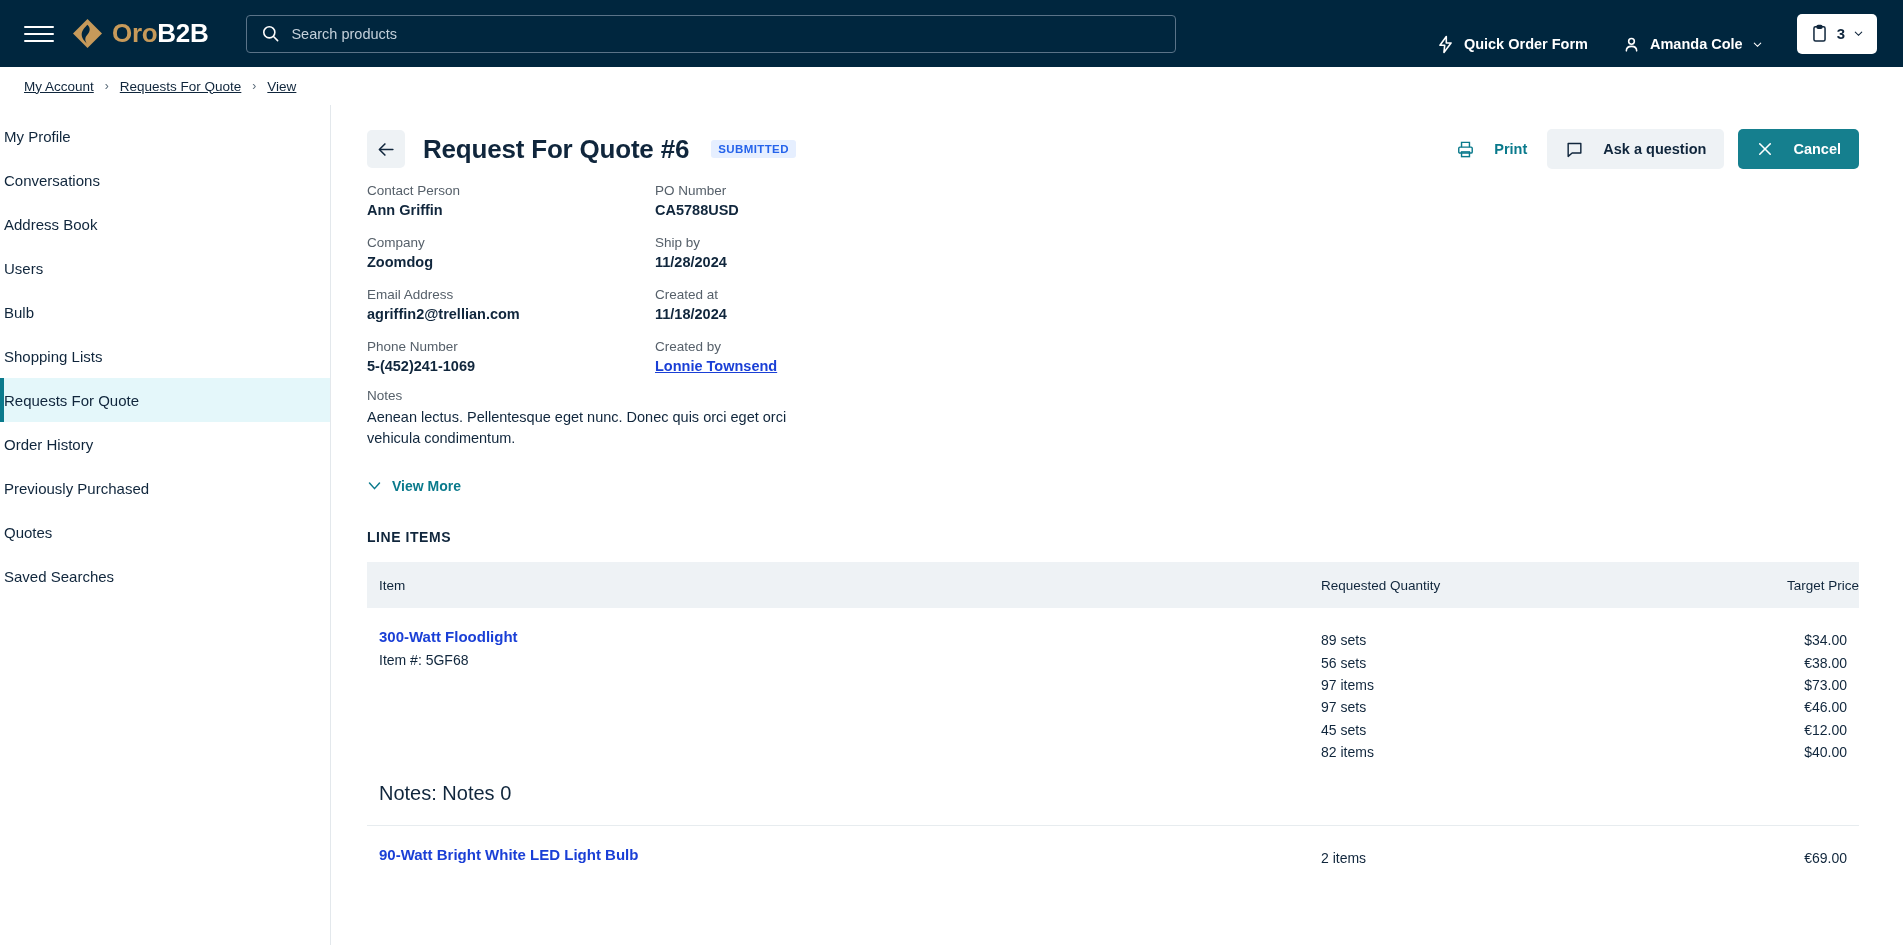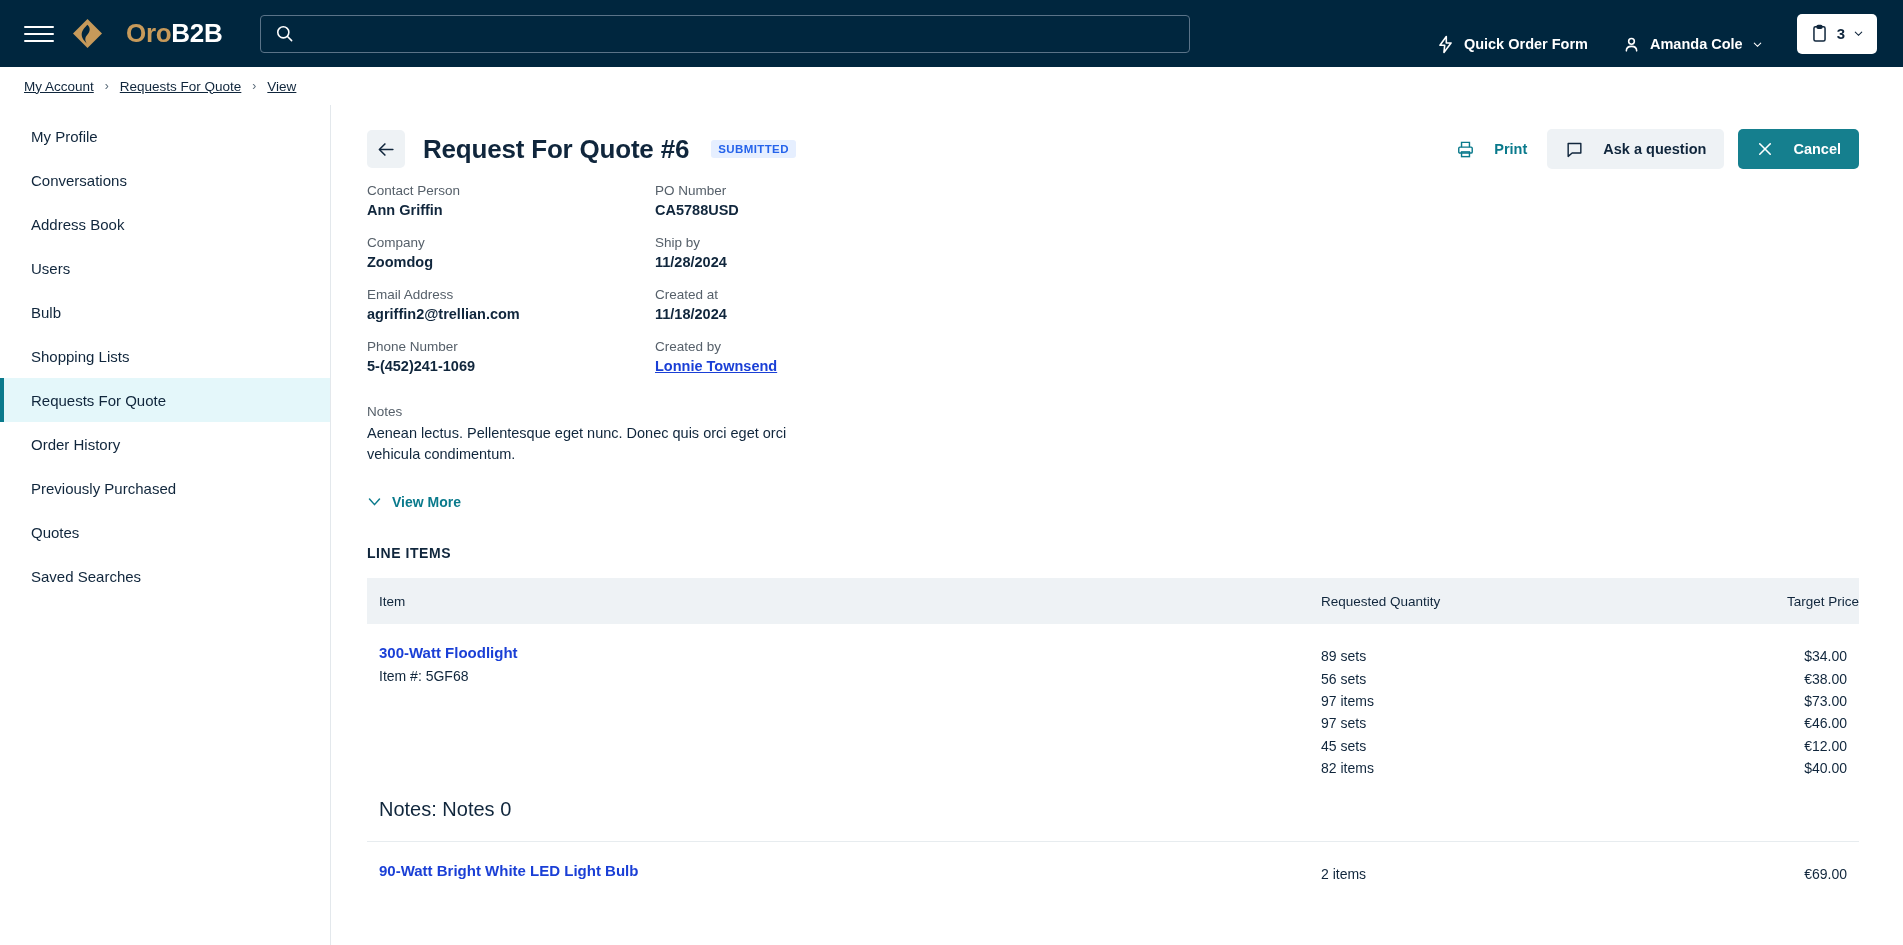--- a/index.html
+++ b/index.html
@@ -18,21 +18,21 @@
     display: flex;
     align-items: center;
     padding: 0 26px 0 24px;
   }
   .hamburger {
     width: 30px; height: 30px;
     display: flex; flex-direction: column; justify-content: center;
     gap: 5px; cursor: pointer; margin-right: 18px;
   }
   .hamburger span { display: block; height: 2px; background: #fff; border-radius: 1px; }
-  .brand { display: flex; align-items: center; gap: 23px; margin-right: 38px; cursor: pointer; }
+  .brand { display: flex; align-items: center; gap: 9px; margin-right: 38px; cursor: pointer; }
   .brand-logo { width: 31px; height: 31px; }
   .brand-text { font-size: 26px; font-weight: 700; letter-spacing: -0.3px; }
   .brand-text .oro { color: #c79a5a; }
   .brand-text .b2b { color: #ffffff; }
 
   .searchwrap {
     flex: 0 0 930px;
     height: 38px;
     border: 1px solid #5a7388;
     border-radius: 4px;
@@ -80,21 +80,20 @@
   .sidebar {
     width: 331px;
     flex: 0 0 331px;
     border-right: 1px solid #e3e8ec;
     padding-top: 9px;
     background: #fff;
   }
   .side-item {
     height: 44px;
     display: flex; align-items: center;
-    padding-left: 27px;
     font-size: 15px;
     color: #10263c;
     cursor: pointer;
     border-left: 4px solid transparent;
   }
   .side-item.active {
     background: #e4f7fa;
     border-left-color: #0a7a8c;
     color: #10263c;
   }
@@ -137,21 +136,21 @@
     display: grid;
     grid-template-columns: 288px 1fr;
     row-gap: 17px;
     margin-top: 14px;
     max-width: 740px;
   }
   .f-label { font-size: 13.5px; color: #56606a; margin-bottom: 4px; }
   .f-value { font-size: 14.5px; font-weight: 700; color: #10263c; }
   .f-value.link { color: #1a3fd6; text-decoration: underline; cursor: pointer; }
 
-  .notes-block { margin-top: 30px; max-width: 470px; }
+  .notes-block { margin-top: 14px; max-width: 470px; }
   .notes-text { font-size: 14.5px; line-height: 1.47; color: #10263c; margin-top: 3px; }
 
   .view-more {
     margin-top: 28px;
     display: inline-flex; align-items: center; gap: 10px;
     color: #0a7a8c; font-size: 14px; font-weight: 700; cursor: pointer;
   }
 
   
   .section-title {
@@ -198,20 +197,21 @@
     <div class="brand-text">
       <span class="oro">Oro</span><span class="b2b">B2B</span>
     </div>
   </div>
 
   <div class="searchwrap">
     <svg width="19" height="19" viewBox="0 0 24 24" fill="none" stroke="#ffffff" stroke-width="2">
       <circle cx="10.5" cy="10.5" r="7"></circle>
         <line x1="15.8" y1="15.8" x2="21" y2="21" stroke-linecap="round"></line>
     </svg>
+    <input type="text" placeholder="Search products" style="">
   </div>
 
   <div class="topbar-right">
 
     <div class="top-action">
       <svg width="19" height="19" viewBox="0 0 24 24" fill="none" stroke="#fff" stroke-width="2" stroke-linejoin="round">
         <path d="M13 2 L5 13 H11 L10 22 L19 10 H13 Z"></path>
       </svg>
       <span>Quick Order Form</span>
     </div>

